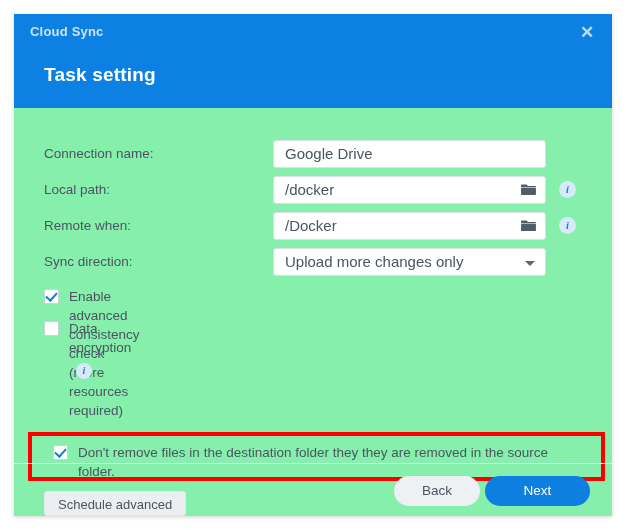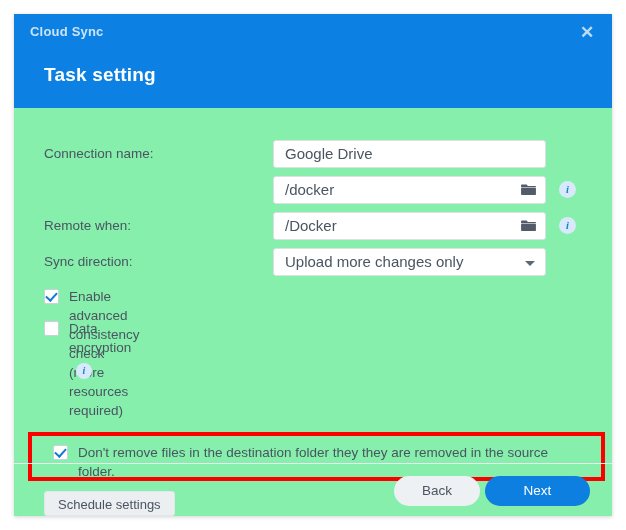--- a/index.html
+++ b/index.html
@@ -278,20 +278,21 @@
   <div class="body">
 
     <div class="form-row" style="top:32px;">
       <div class="form-label">Connection name:</div>
       <div class="field">
         <div class="field-value">Google Drive</div>
       </div>
     </div>
 
     <div class="form-row" style="top:68px;">
+      <div class="form-label">Local path:</div>
       <div class="field">
         <div class="field-value">/docker</div>
         <svg class="folder-icon" viewBox="0 0 16 14">
           <path d="M0 2.2 A0.7 0.7 0 0 1 0.7 1.5 H6 L7.3 3.1 H15.3 A0.7 0.7 0 0 1 16 3.8 V4.6 H0 Z" fill="#515c68"></path>
           <rect x="0" y="5.2" width="16" height="7.6" rx="0.7" fill="#515c68"></rect>
         </svg>
       </div>
       <div class="info-badge">i</div>
     </div>
 
@@ -324,21 +325,21 @@
       <div class="checkbox"></div>
       <div class="check-label"><span>Data encryption</span><span class="info-inline">i</span></div>
     </div>
 
     <div class="highlight-box"></div>
     <div class="check-row" style="left:39px; top:337px; width:530px;">
       <div class="checkbox checked"></div>
       <div class="check-label" style="width:505px;">Don't remove files in the destination folder they they are removed in the source folder.</div>
     </div>
 
-    <div class="schedule-btn">Schedule settings</div>
+    <div class="schedule-btn">Schedule advanced</div>
 
   </div>
 
   <div class="footer">
     <div class="btn-pill btn-back">Back</div>
     <div class="btn-pill btn-next">Next</div>
   </div>
 
 </div>
 

